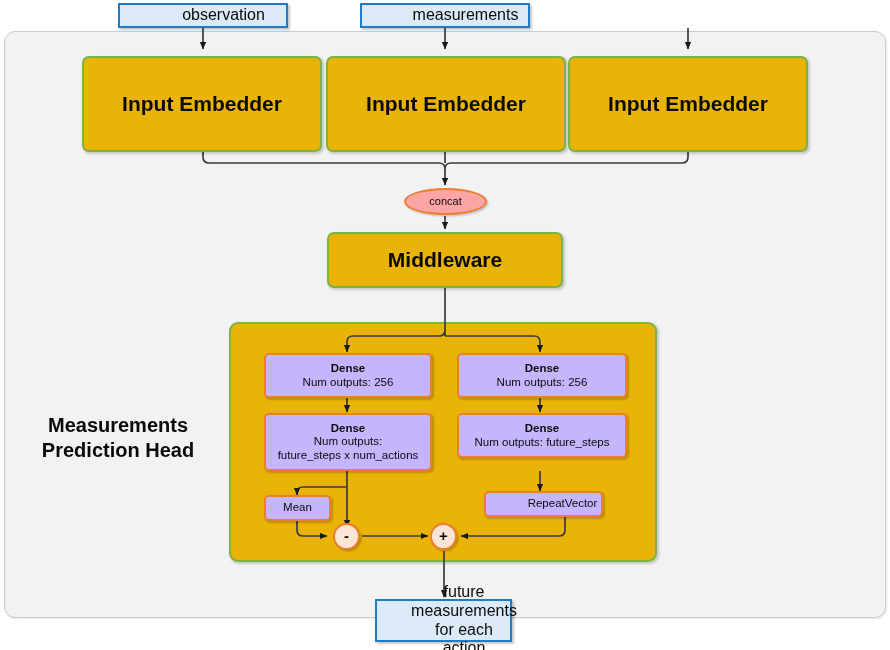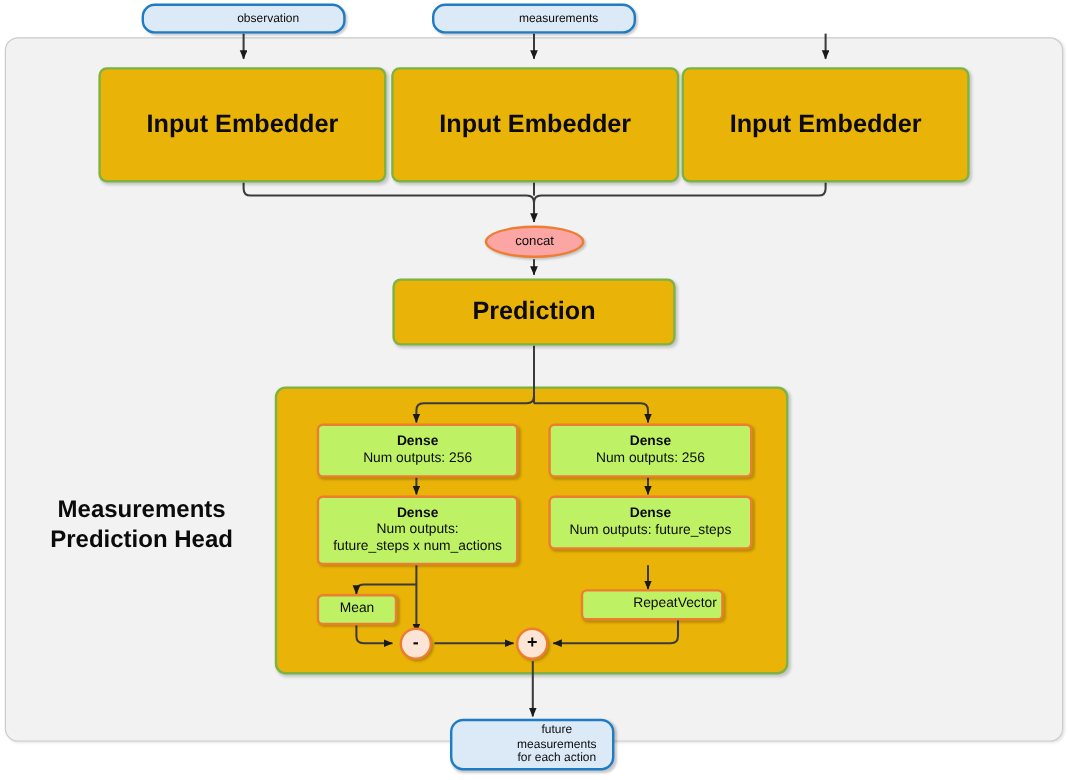--- a/index.html
+++ b/index.html
@@ -37,22 +37,22 @@
     background: #f2f2f2;
     border: 1px solid #cccccc;
     border-radius: 11px;
     box-shadow: 1px 1px 2px rgba(0,0,0,0.10);
     box-sizing: border-box;
   }
   
   .io-box {
     background: #dceaf7;
     border: 2px solid #1f7bc4;
-    border-radius: 11px;
-    font-size: 10px;
+    border-radius: 0;
+    font-size: 16px;
     box-shadow: 1.5px 1.5px 2px rgba(0,0,0,0.22);
     padding-left: 41px;
   }
   
   .green-box {
     background: #eab308;
     border: 2px solid #7cb342;
     border-radius: 7px;
     box-shadow: 1.5px 1.5px 2.5px rgba(0,0,0,0.18);
   }
@@ -62,21 +62,21 @@
   }
   .middleware {
     font-size: 21px;
     font-weight: bold;
   }
   .head-container {
     border-radius: 9px;
   }
   
   .orange-box {
-    background: #bef264;
+    background: #c4b5fd;
     border: 2px solid #ed7d31;
     border-radius: 5px;
     font-size: 11.5px;
     box-shadow: 1.5px 1.5px 2px rgba(0,0,0,0.20);
     flex-direction: column;
   }
   .orange-box .title {
     font-weight: bold;
   }
   
@@ -186,21 +186,21 @@
   </div>
   <div class="node green-box embedder" style="left:568px; top:56px; width:240px; height:96px;">
     <span>Input Embedder</span>
   </div>
 
   <div class="node ellipse" style="left:404px; top:188px; width:83px; height:27px;">
     <span>concat</span>
   </div>
 
   <div class="node green-box middleware" style="left:327px; top:232px; width:236px; height:56px;">
-    <span>Prediction</span>
+    <span>Middleware</span>
   </div>
 
   <div class="node orange-box" style="left:264px; top:353px; width:168px; height:45px;">
     <span class="title">Dense</span>
     <span>Num outputs: 256</span>
   </div>
 
   <div class="node orange-box" style="left:457px; top:353px; width:170px; height:45px;">
     <span class="title">Dense</span>
     <span>Num outputs: 256</span>

